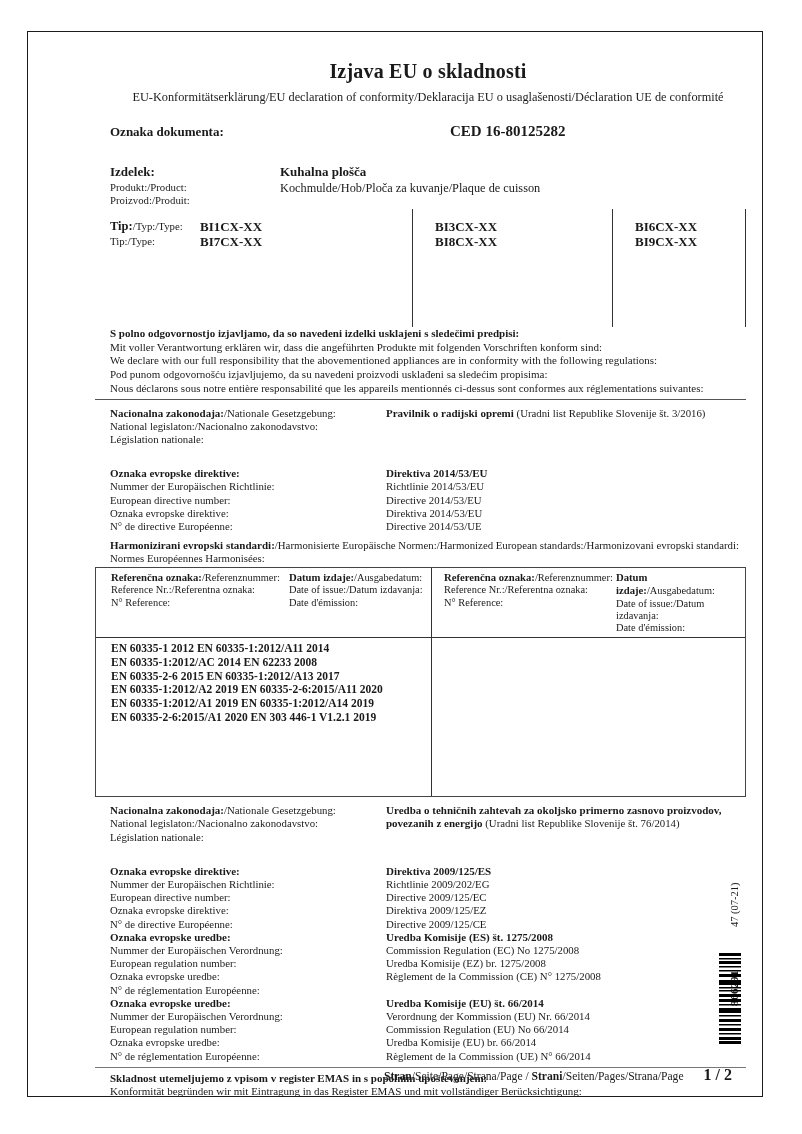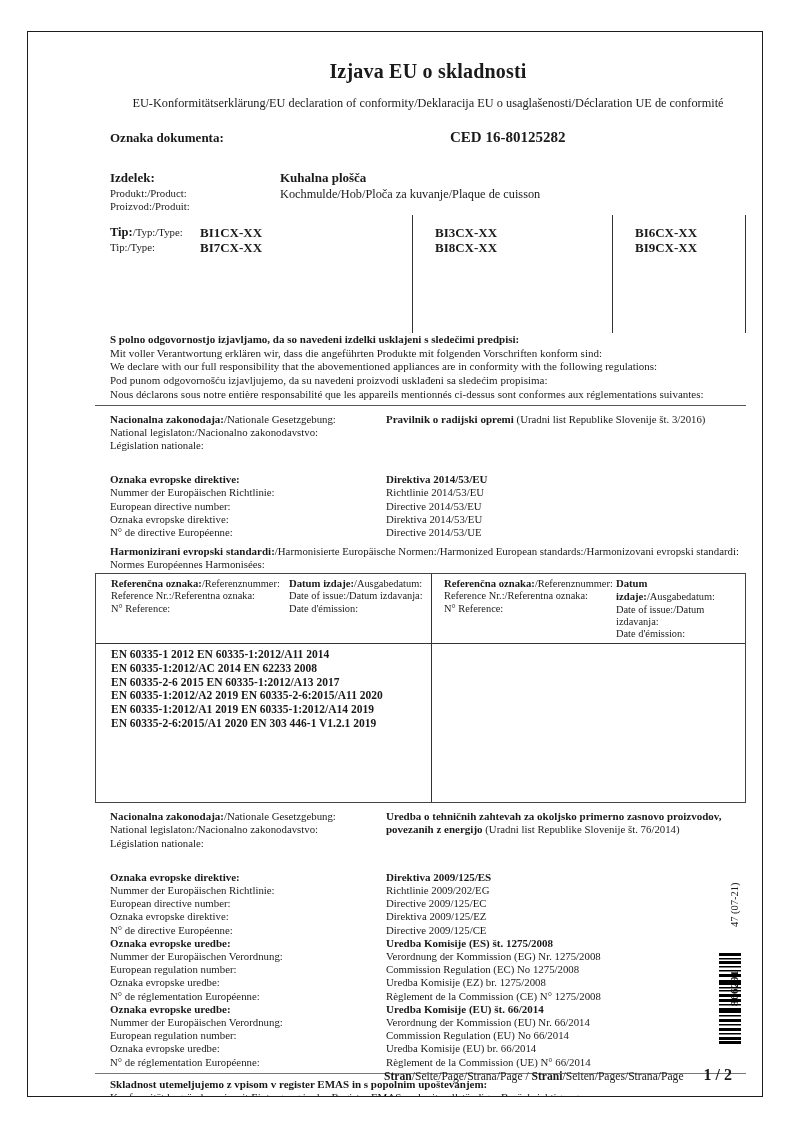--- a/index.html
+++ b/index.html
@@ -16,21 +16,21 @@
     border:1.5px solid #1c1c1c;
     background:#fff;
     overflow:hidden;
   }
   .content { padding:0 16px 0 82px; }
   .b { font-weight:bold; }
 
   
   .title-block { margin-top:28px; text-align:center; }
   .doc-title { font-size:20px; font-weight:bold; letter-spacing:.2px; }
-  .doc-subtitle { font-size:12.3px; margin-top:13px; }
+  .doc-subtitle { font-size:12.3px; margin-top:7px; }
 
   
   .doc-block { margin-top:18px; }
   .doc-row { display:flex; align-items:baseline; }
   .doc-label { font-size:13px; font-weight:bold; width:340px; flex-shrink:0; }
   .ced-number { font-size:15px; font-weight:bold; }
   .sublabel { font-size:10.8px; margin-top:1px; }
 
   
   .product-block { margin-top:24px; display:flex; }
@@ -267,21 +267,20 @@
     <div class="row2">
       <div class="lcol">
         <div class="b">Oznaka evropske uredbe:</div>
         <div>Nummer der Europäischen Verordnung:</div>
         <div>European regulation number:</div>
         <div>Oznaka evropske uredbe:</div>
         <div>N° de réglementation Européenne:</div>
       </div>
       <div class="rcol">
         <div class="b">Uredba Komisije (ES) št. 1275/2008</div>
-        <div>Verordnung der Kommission (EG) Nr. 1275/2008</div>
         <div>Commission Regulation (EC) No 1275/2008</div>
         <div>Uredba Komisije (EZ) br. 1275/2008</div>
         <div>Règlement de la Commission (CE) N° 1275/2008</div>
       </div>
     </div>
 
     <div class="row2">
       <div class="lcol">
         <div class="b">Oznaka evropske uredbe:</div>
         <div>Nummer der Europäischen Verordnung:</div>

